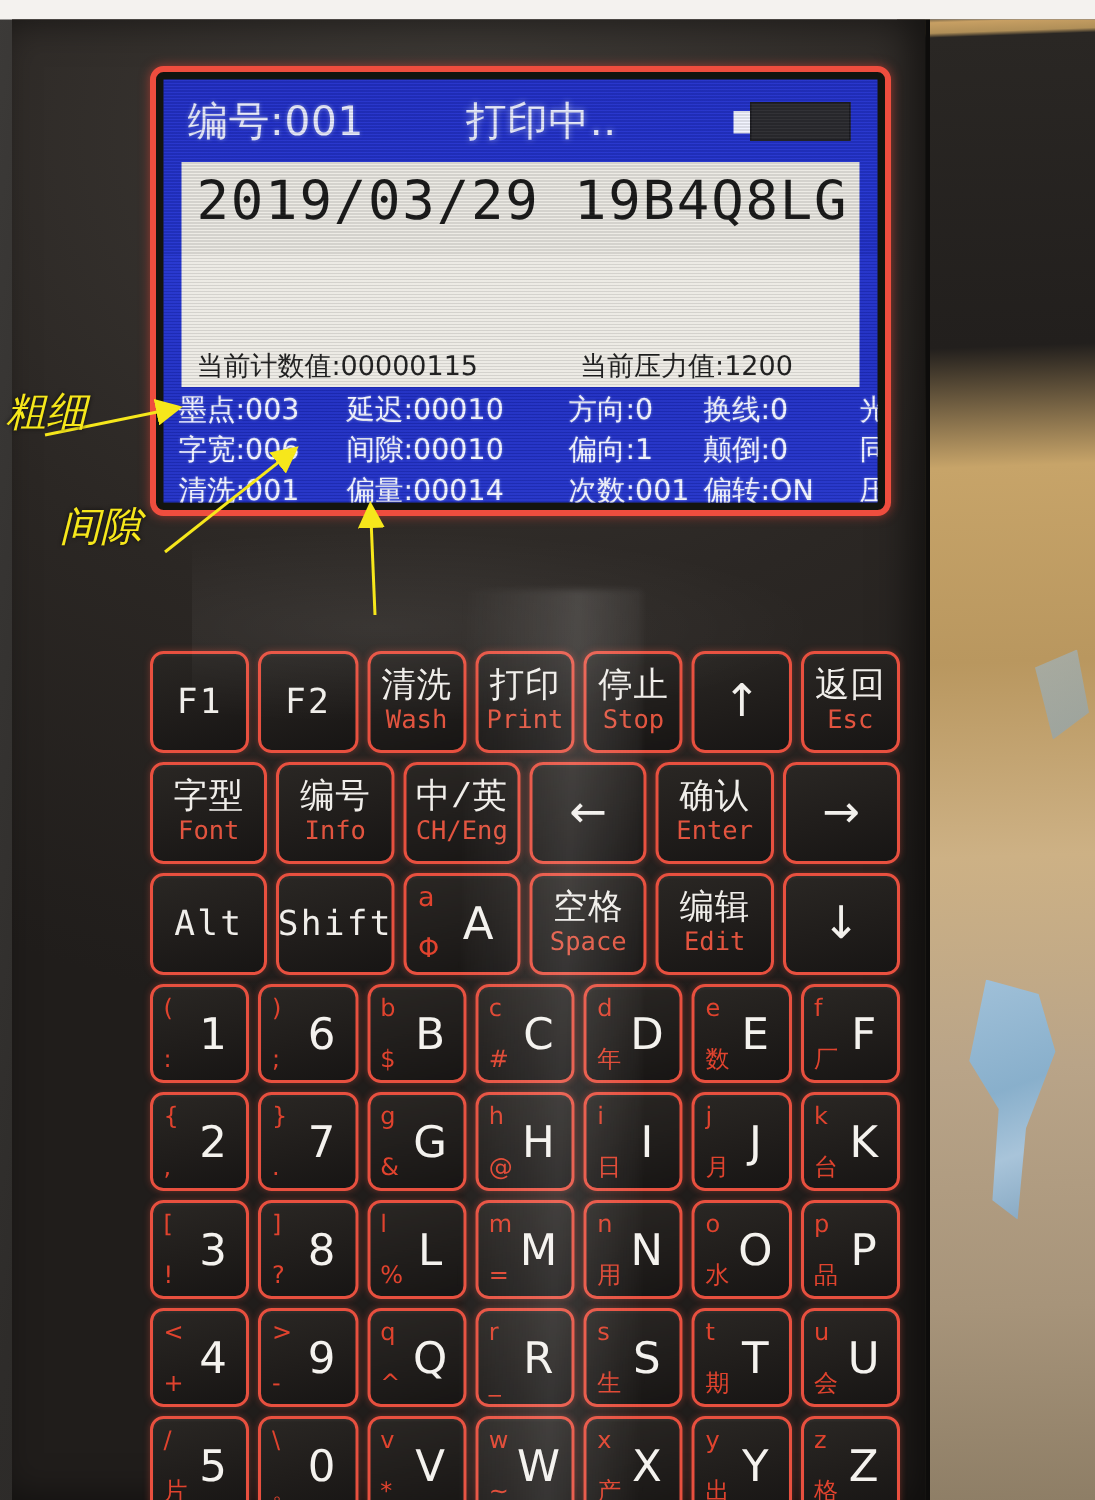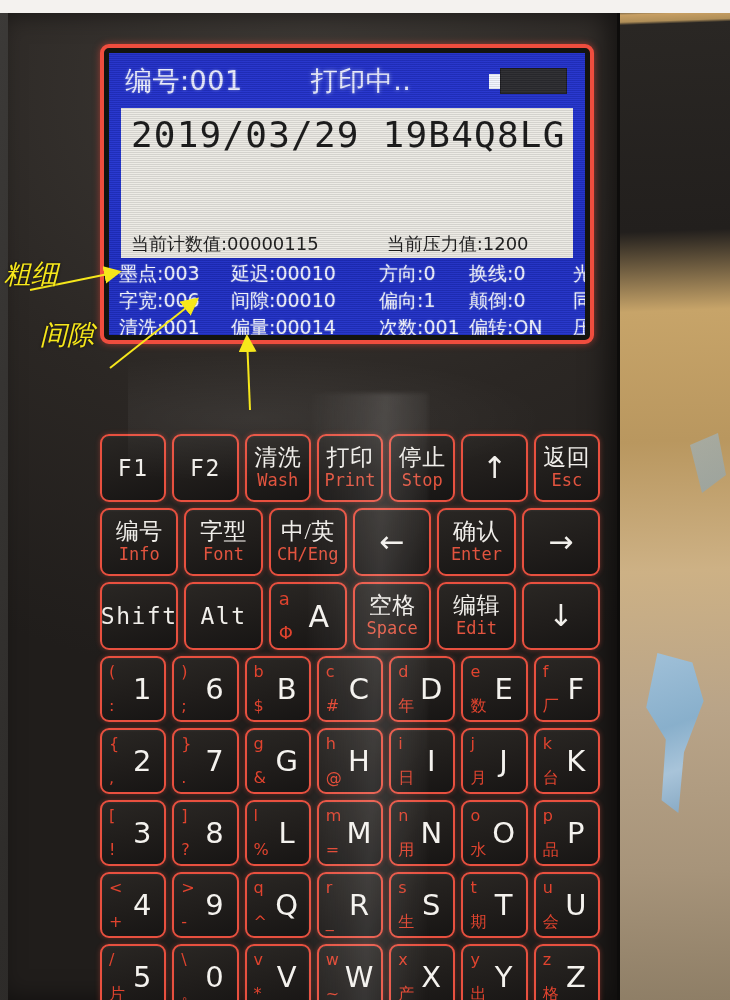--- a/index.html
+++ b/index.html
@@ -223,21 +223,21 @@
   .ann-label {
     position: absolute;
     color: #f6e71b;
     font-size: 27px;
     font-family: "DejaVu Sans", sans-serif;
     white-space: nowrap;
     text-shadow: 0 0 3px rgba(0,0,0,.75);
     font-style: italic;
   }
   #ann-thickness { left: 4px;  top: 256px; }
-  #ann-gap       { left: 40px; top: 317px; }
+  #ann-gap       { left: 40px; top: 333px; }
   #ann-tilt      { left: 108px; top: 377px; }
 
   
   #keypad {
     position: absolute;
     left: 92px;
     top: 421px;
     width: 500px;
   }
   .krow {
@@ -258,21 +258,21 @@
     display: flex;
     flex-direction: column;
     align-items: center;
     justify-content: center;
     overflow: hidden;
   }
 
   .kcn {
     color: #f0eeea;
     font-size: 23px;
-    font-family: Liberation Serif, serif;
+    font-family: Liberation Mono, monospace;
     line-height: 1.05;
     letter-spacing: .5px;
   }
   .ken {
     color: #e2543f;
     font-size: 17px;
     font-family: "DejaVu Sans Mono", monospace;
     line-height: 1.15;
     margin-top: 1px;
     text-align: right;
@@ -392,48 +392,48 @@
           <div class="key">
             <span class="karrow">↑</span>
           </div>
           <div class="key">
             <span class="kcn">返回</span>
             <span class="ken">Esc</span>
           </div>
         </div>
       <div class="krow fn" id="fnrow1">
           <div class="key">
+            <span class="kcn">字型</span>
+            <span class="ken">Font</span>
+          </div>
+          <div class="key">
             <span class="kcn">编号</span>
             <span class="ken">Info</span>
           </div>
           <div class="key">
-            <span class="kcn">字型</span>
-            <span class="ken">Font</span>
-          </div>
-          <div class="key">
             <span class="kcn">中/英</span>
             <span class="ken">CH/Eng</span>
           </div>
           <div class="key">
             <span class="karrow">←</span>
           </div>
           <div class="key">
             <span class="kcn">确认</span>
             <span class="ken">Enter</span>
           </div>
           <div class="key">
             <span class="karrow">→</span>
           </div>
         </div>
       <div class="krow fn" id="fnrow2">
           <div class="key">
+            <span class="kplain">Alt</span>
+          </div>
+          <div class="key">
             <span class="kplain">Shift</span>
-          </div>
-          <div class="key">
-            <span class="kplain">Alt</span>
           </div>
           <div class="key aphi an">
             <span class="an-tl">a</span>
             <span class="an-bl">Φ</span>
             <span class="an-main">A</span>
           </div>
           <div class="key">
             <span class="kcn">空格</span>
             <span class="ken">Space</span>
           </div>

